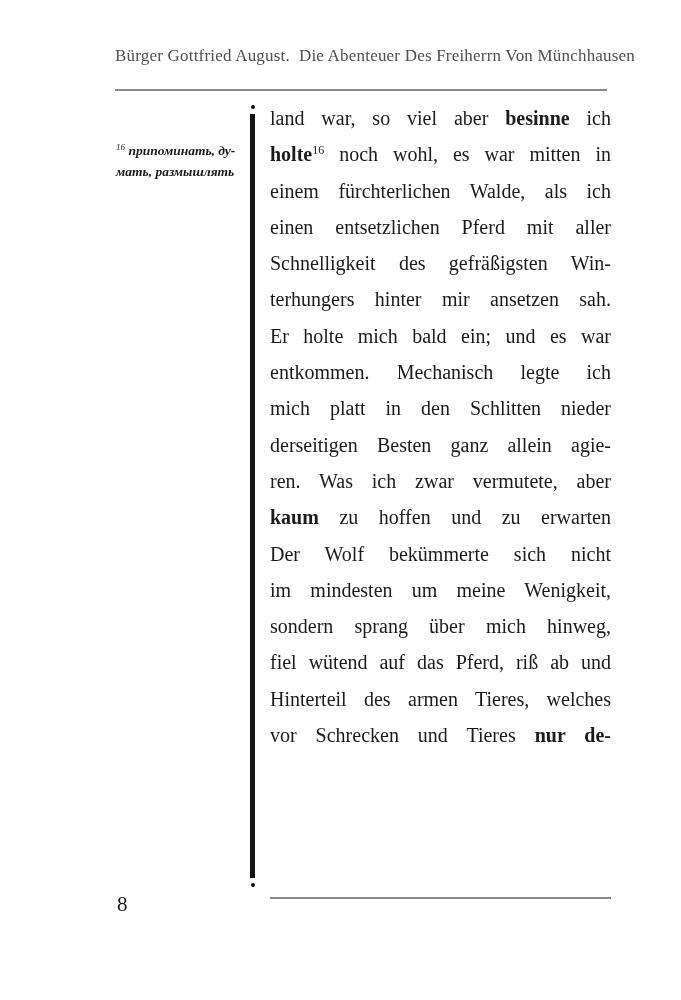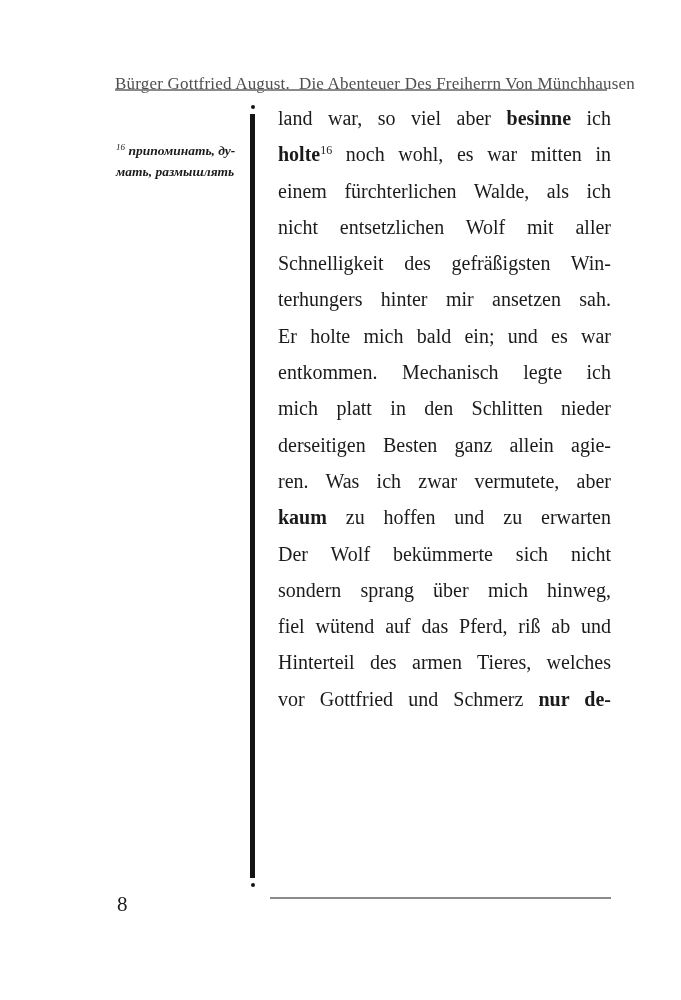--- a/index.html
+++ b/index.html
@@ -10,21 +10,21 @@
     position: relative;
   }
   .page {
     position: absolute; left: 0; top: 0;
     width: 681px; height: 1000px;
     background: #ffffff; overflow: hidden;
   }
 
   
   .running-head {
-    position: absolute; left: 115px; top: 74px; width: 492px;
+    position: absolute; left: 115px; top: 46px; width: 492px;
     text-align: center; white-space: nowrap;
     font-size: 17px; letter-spacing: 0.2px;
     color: var(--header-text, #4f4f4f);
   }
   .head-title { margin-left: 9px; }
   .header-rule {
     position: absolute; left: 115px; top: 89px;
     width: 492px; height: 2px;
     background: var(--rule, #8a8a8a);
   }
@@ -54,21 +54,21 @@
 
   
   .text-col {
     position: absolute; left: 270px; top: 100px; width: 341px;
     font-size: 20px; color: var(--body-text, #1b1b1b);
   }
   .text-line {
     height: 36.3px; line-height: 36.3px;
     text-align: justify; text-align-last: justify;
     text-justify: inter-word;
-    white-space: normal; hyphens: none; overflow: visible; margin-left: 8px;
+    white-space: normal; hyphens: none; overflow: visible;
   }
   .text-line .b { font-weight: bold; }
   sup {
     font-size: 12px; line-height: 0;
     vertical-align: baseline; position: relative; top: -7px;
     font-weight: normal;
   }
 
   
   .footer-rule {
@@ -99,32 +99,33 @@
   <div class="vbar">
     <span class="vdot top"></span>
     <span class="vline"></span>
     <span class="vdot bot"></span>
   </div>
 
   <main class="text-col">
       <div class="text-line"><span>land war, so viel aber </span><span class="b">besinne</span><span> ich</span></div>
       <div class="text-line"><span class="b">holte</span><sup>16</sup><span> noch wohl, es war mitten in</span></div>
       <div class="text-line"><span>einem fürchterlichen Walde, als ich</span></div>
-      <div class="text-line"><span>nicht entsetzlichen Wolf mit aller</span></div>
+      <div class="text-line"><span>einen entsetzlichen Pferd mit aller</span></div>
       <div class="text-line"><span>Schnelligkeit des gefräßigsten Win-</span></div>
       <div class="text-line"><span>terhungers hinter mir ansetzen sah.</span></div>
       <div class="text-line"><span>Er holte mich bald ein; und es war</span></div>
       <div class="text-line"><span>entkommen. Mechanisch legte ich</span></div>
       <div class="text-line"><span>mich platt in den Schlitten nieder</span></div>
       <div class="text-line"><span>derseitigen Besten ganz allein agie-</span></div>
       <div class="text-line"><span>ren. Was ich zwar vermutete, aber</span></div>
       <div class="text-line"><span class="b">kaum</span><span> zu hoffen und zu erwarten</span></div>
       <div class="text-line"><span>Der Wolf bekümmerte sich nicht</span></div>
+      <div class="text-line"><span>im mindesten um meine Wenigkeit,</span></div>
       <div class="text-line"><span>sondern sprang über mich hinweg,</span></div>
       <div class="text-line"><span>fiel wütend auf das Pferd, riß ab und</span></div>
       <div class="text-line"><span>Hinterteil des armen Tieres, welches</span></div>
-      <div class="text-line"><span>vor Gottfried und Schmerz </span><span class="b">nur de-</span></div>
+      <div class="text-line"><span>vor Schrecken und Tieres </span><span class="b">nur de-</span></div>
     </main>
 
   <div class="footer-rule"></div>
   <div class="page-number">8</div>
 
 </div>
 
 </body></html>

